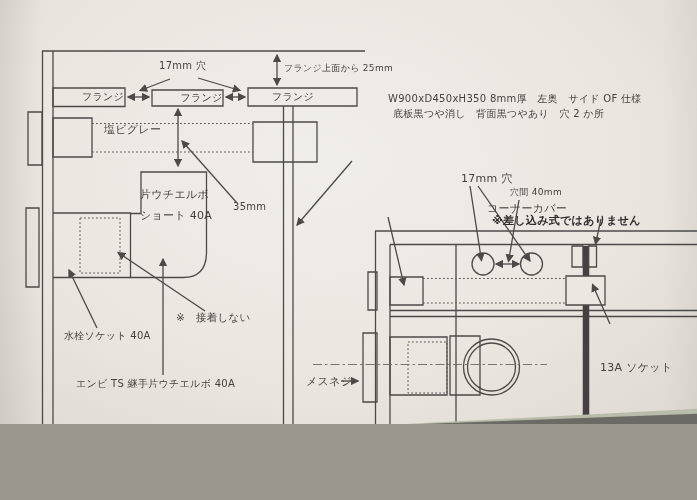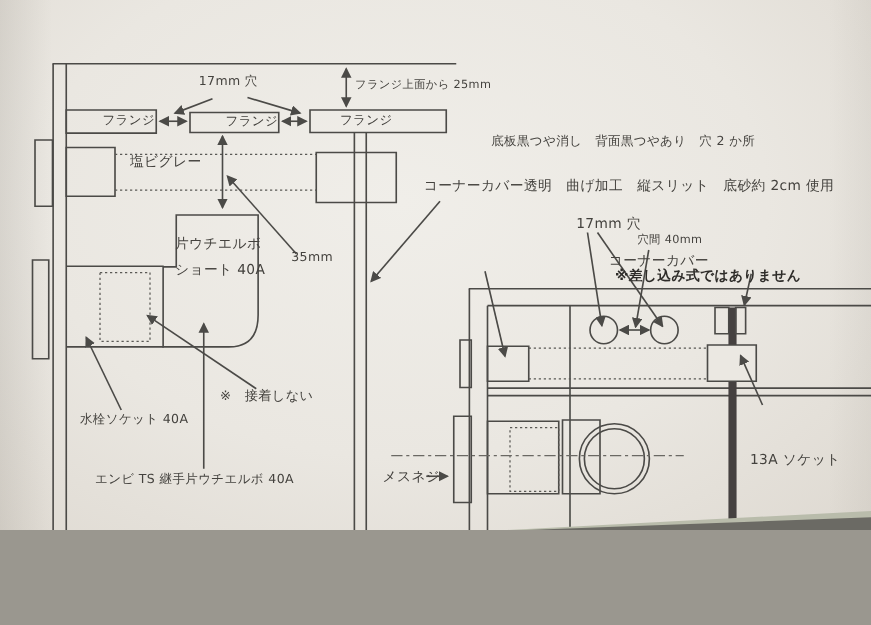--- a/index.html
+++ b/index.html
@@ -136,22 +136,22 @@
   <div class="lbl s95" style="left:104px;top:123px;">塩ビグレー</div>
   <div class="lbl s95 center" style="left:140px;top:185px;width:68px;line-height:1.9;">
     <div>片ウチエルボ</div>
     <div>ショート 40A</div>
   </div>
   <div class="lbl" style="left:233px;top:201px;">35mm</div>
   <div class="lbl" style="left:176px;top:311px;font-size:10.5px;">※　接着しない</div>
   <div class="lbl" style="left:64px;top:330px;">水栓ソケット 40A</div>
   <div class="lbl" style="left:76px;top:378px;">エンビ TS 継手片ウチエルボ 40A</div>
 
+  <div class="lbl" style="left:388px;top:93px;">W900xD450xH350 8mm厚　左奥　サイド OF 仕様</div>
   <div class="lbl" style="left:393px;top:108px;">底板黒つや消し　背面黒つやあり　穴 2 か所</div>
-  <div class="lbl s95" style="left:339px;top:142px;">コーナーカバー透明　曲げ加工　縦スリット　底砂約 2cm 使用</div>
 
   <div class="lbl s95" style="left:461px;top:172px;">17mm 穴</div>
   <div class="lbl s9" style="left:510px;top:187px;">穴間 40mm</div>
   <div class="lbl s95" style="left:487px;top:202px;">コーナーカバー</div>
   <div class="lbl s95 bold" style="left:492px;top:214px;">※差し込み式ではありません</div>
   <div class="lbl s95" style="left:600px;top:325px;margin-top:36px;">13A ソケット</div>
   <div class="lbl s95" style="left:306px;top:375px;">メスネジ</div>
 
   <div class="edge"></div>
   <div class="table"></div>

